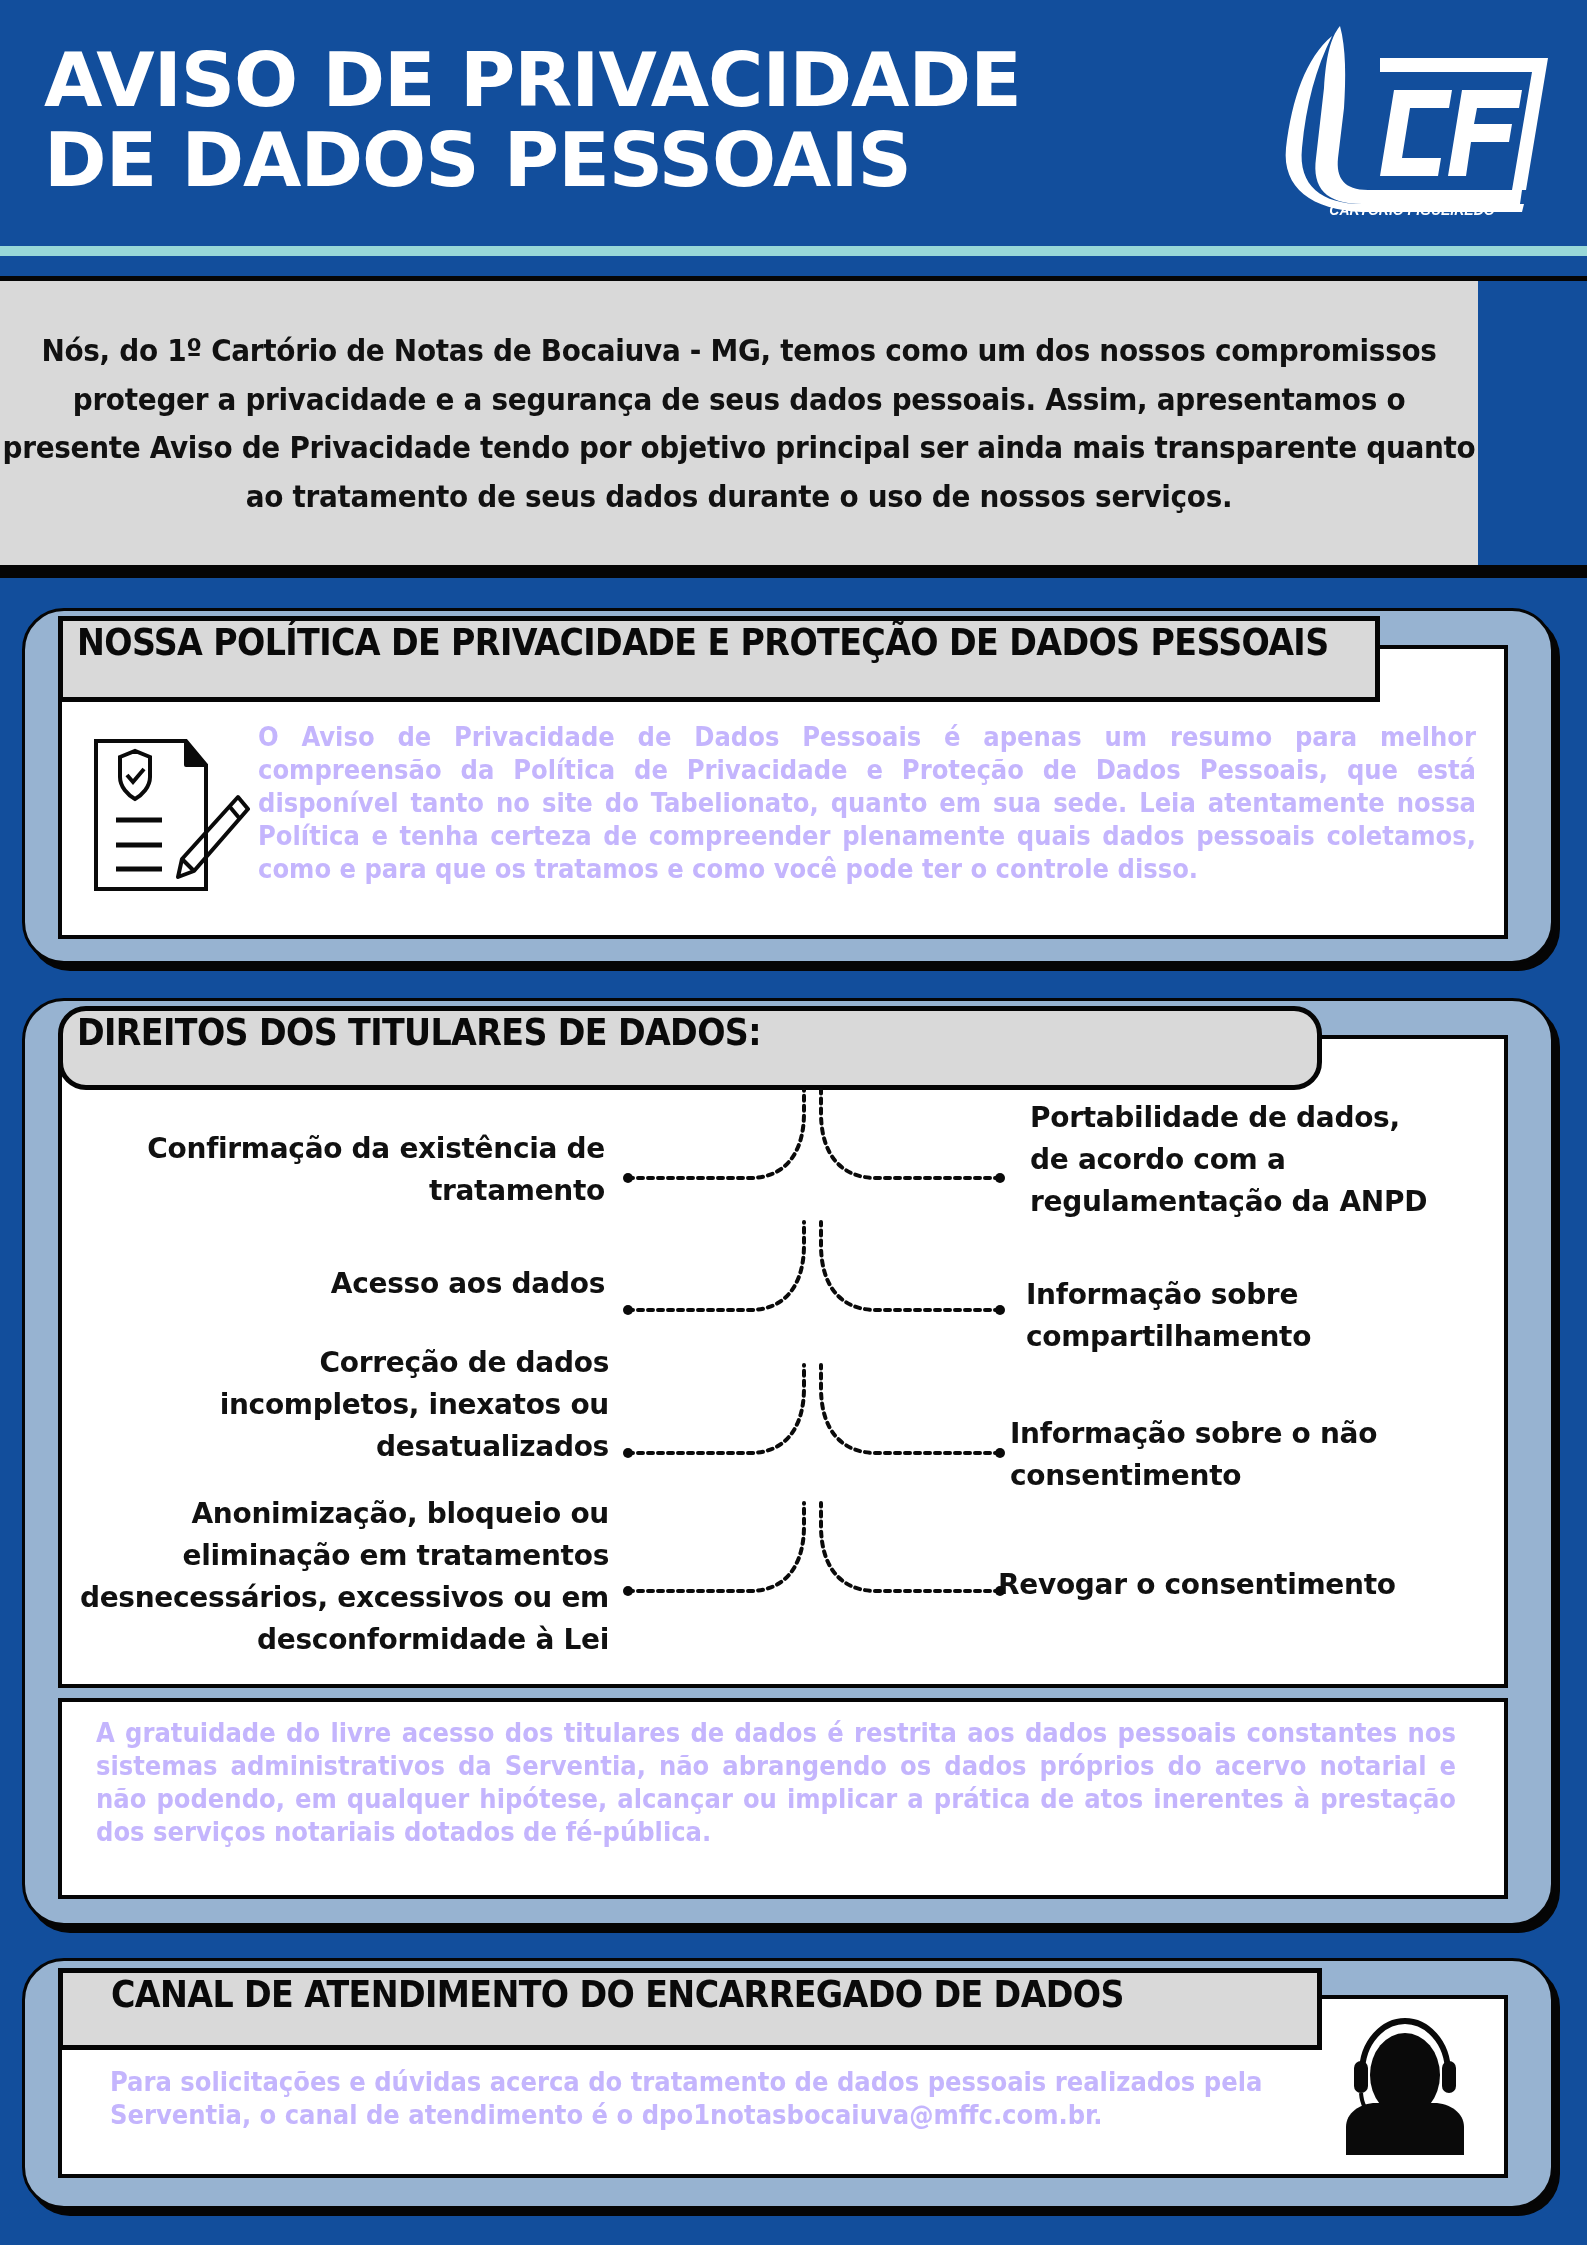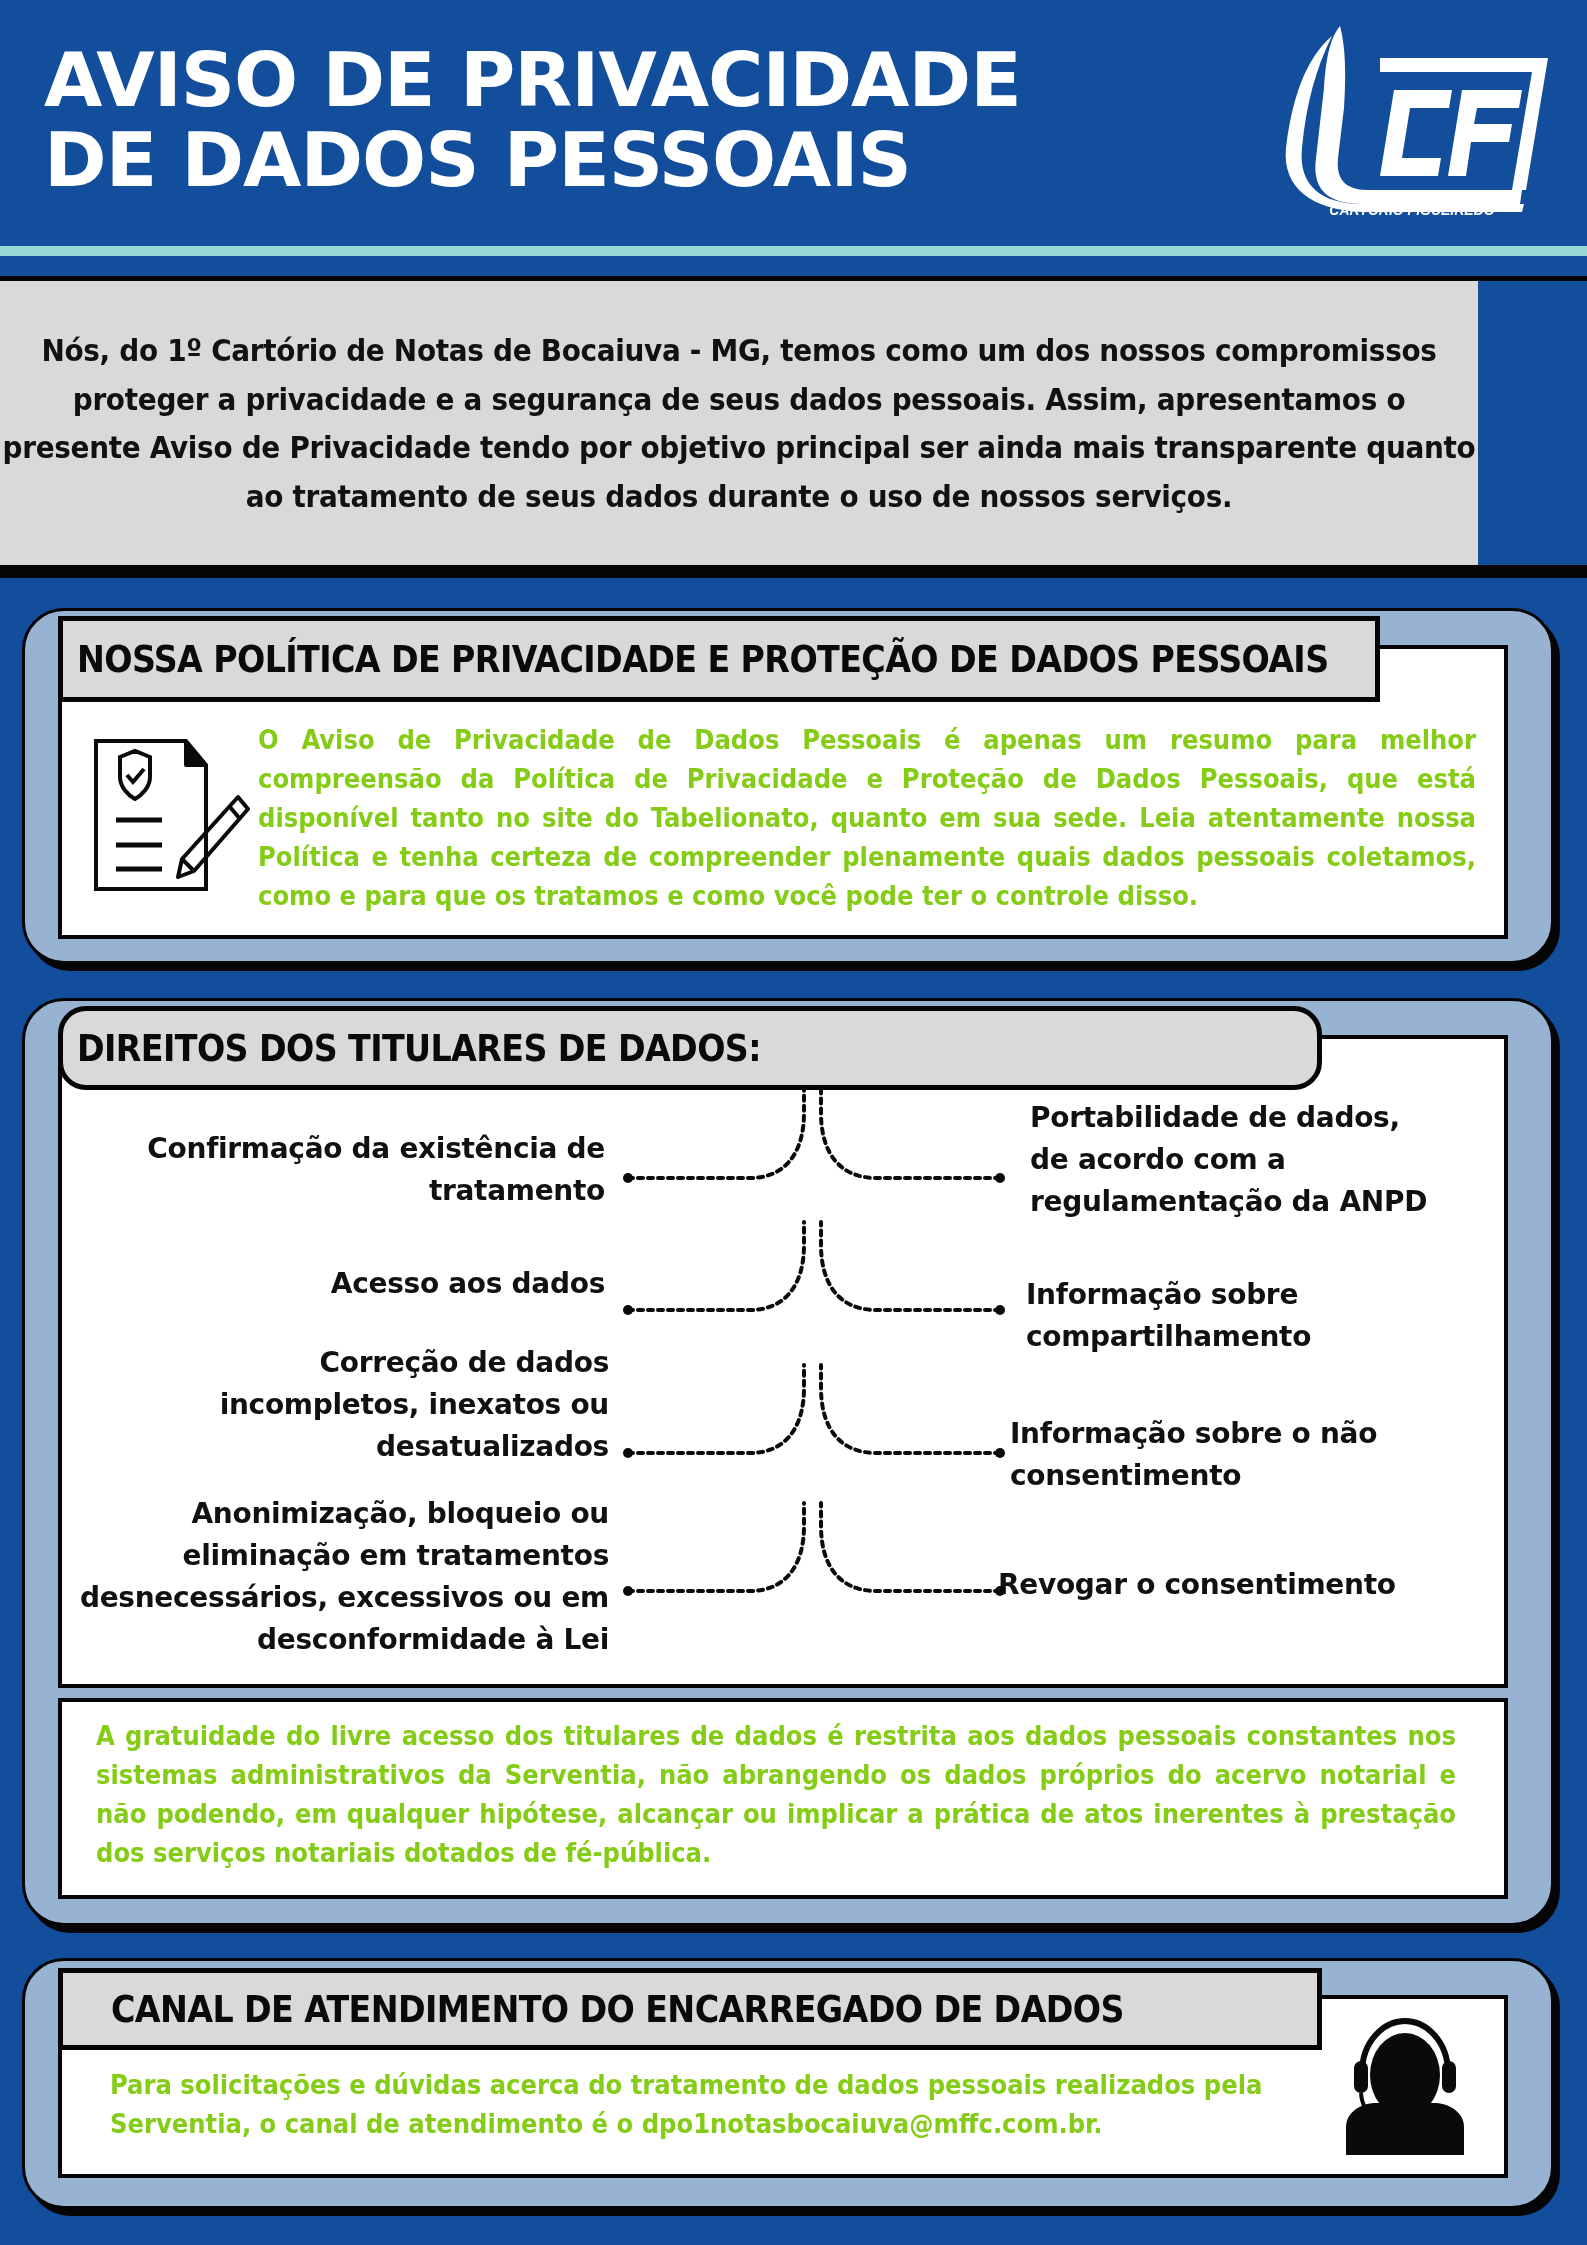--- a/index.html
+++ b/index.html
@@ -42,31 +42,31 @@
   .intro-bottombar { left: 0; top: 565px; width: 1587px; height: 13px; background: #050505; }
 
   
   .card {
     background: #97b3d1; border: 3px solid #050505; border-radius: 42px;
     box-shadow: 6px 7px 0 #050505;
   }
   .white-box { background: #ffffff; border: 4px solid #050505; }
   .tab {
     background: #d9d9d9; border: 5px solid #050505;
-    display: flex; align-items: center; padding-left: 14px; box-sizing: border-box;
+    display: flex; align-items: flex-start; padding-left: 14px; box-sizing: border-box;
   }
   .tab h2 {
     margin: 0; font-family: "DejaVu Sans Condensed", "DejaVu Sans", sans-serif;
     font-weight: bold; font-size: 37px; letter-spacing: -0.6px; color: #0a0a0a;
     white-space: nowrap;
   }
 
   .body-text {
     font-family: "DejaVu Sans Condensed", "DejaVu Sans", sans-serif;
-    font-size: 27px; line-height: 39px; font-weight: 600; color: #84cc16;
+    font-size: 27px; line-height: 33px; font-weight: 600; color: #c4b5fd;
     text-align: justify; text-align-last: left;
   }
 
   
   .right-left {
     text-align: right; font-size: 28px; line-height: 42px; font-weight: bold;
     font-family: "DejaVu Sans", sans-serif; color: #111; letter-spacing: -0.3px;
   }
   .right-right {
     text-align: left; font-size: 28px; line-height: 42px; font-weight: bold;

